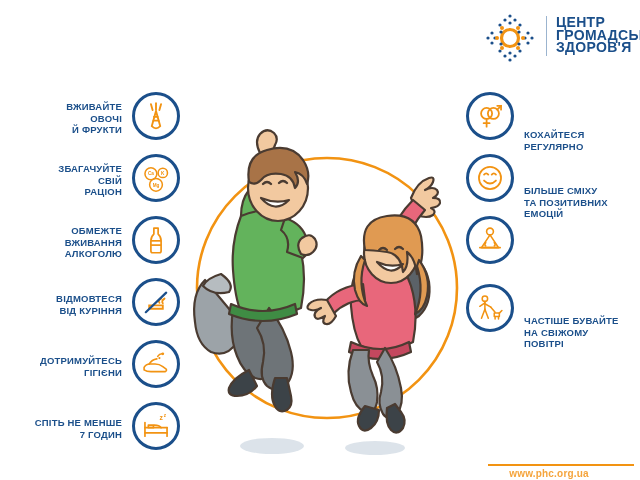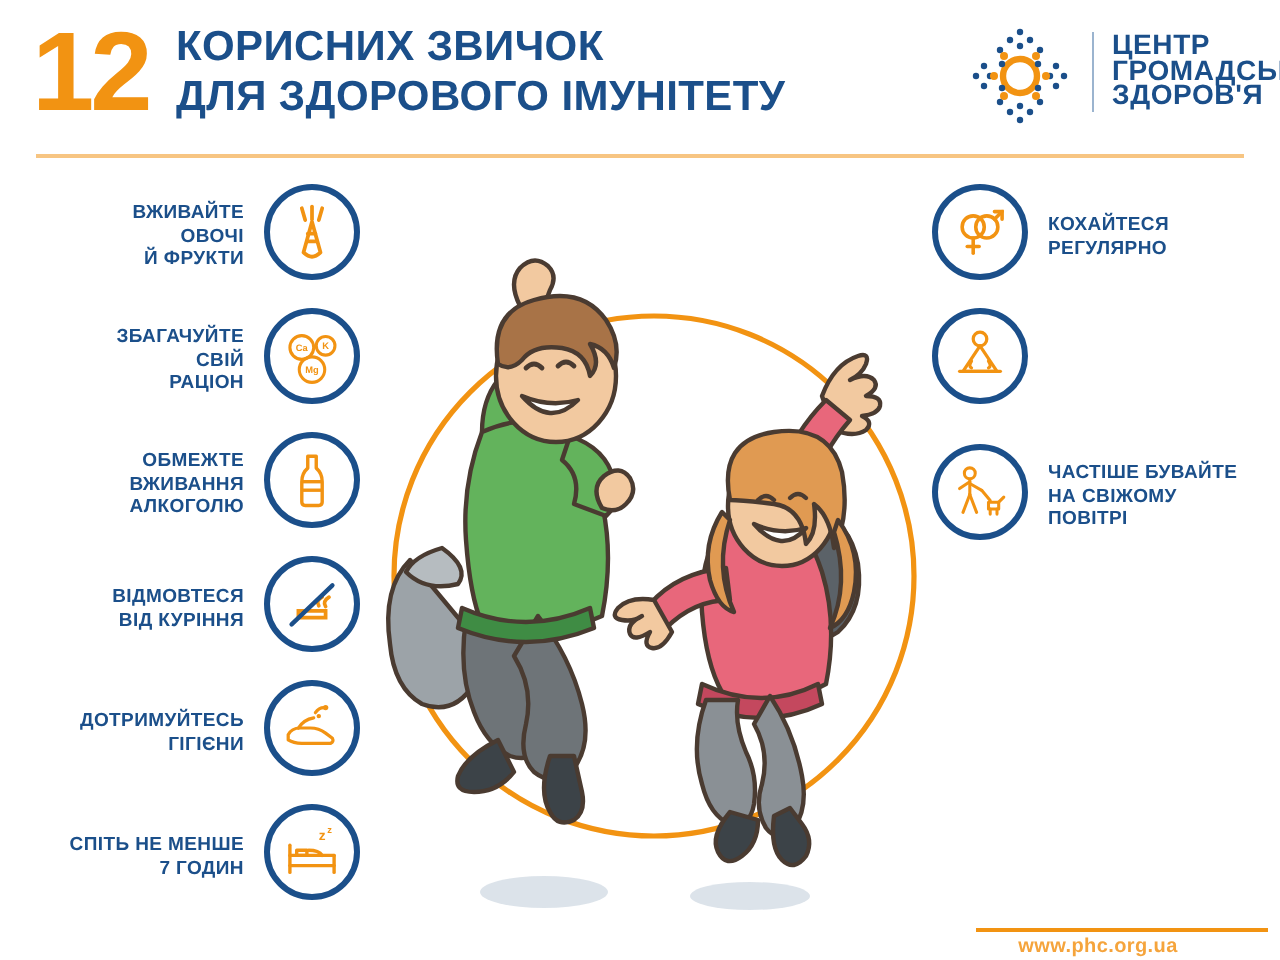--- a/index.html
+++ b/index.html
@@ -54,21 +54,21 @@
     display:flex; align-items:center; justify-content:center;
   }
   .col-left  .icon-circle { right:8px; }
   .col-right .icon-circle { left:6px; }
 
   .item-label {
     position:absolute; font-size:9.5px; font-weight:bold;
     color:#1B4F8A; line-height:11.5px; letter-spacing:0.2px;
   }
   .col-left .item-label  { right:66px; width:110px; text-align:right; }
-  .col-right .item-label { left:64px;  width:112px; text-align:left; }
+  .col-right .item-label { left:64px;  width:112px; text-align:left;margin-top:22px; }
 
   .icon-circle svg { display:block; }
 
   
   .illus { position:absolute; left:175px; top:78px; width:300px; height:385px; }
 
   
   .footer-rule {
     position:absolute; left:488px; top:464px; width:146px; height:2px;
     background:#F29312;
@@ -77,28 +77,20 @@
     position:absolute; left:476px; top:468px; width:146px;
     text-align:center; font-size:10px; font-weight:bold;
     color:#F5A43C; letter-spacing:0.2px;
   }
 </style>
 </head>
 <body>
 
 <div class="page">
 
-  <div class="header">
-    <div class="big-number">12</div>
-    <div class="title">
-      <span class="l1">КОРИСНИХ ЗВИЧОК</span>
-      <span class="l2">ДЛЯ ЗДОРОВОГО ІМУНІТЕТУ</span>
-    </div>
-    <div class="header-rule"></div>
-  </div>
 
   <div class="logo">
     <div class="logo-mark">
       <svg viewBox="0 0 52 52" width="52" height="52">
         <circle cx="26" cy="26" r="8.5" fill="none" stroke="#F29312" stroke-width="3.2"></circle>
         <g fill="#1B4F8A">
           <circle cx="26" cy="4" r="1.6"></circle>
             <circle cx="26" cy="48" r="1.6"></circle>
           <circle cx="4" cy="26" r="1.6"></circle>
             <circle cx="48" cy="26" r="1.6"></circle>
@@ -249,20 +241,33 @@
             <circle cx="24" cy="17" r="6.5"></circle>
             <path d="M16 23.5 v9"></path>
               <path d="M12.5 28.5 h7"></path>
             <path d="M28.5 12.5 L33 8"></path>
               <path d="M28.5 8 h4.5 v4.5"></path>
           </g>
         </svg>
       </div>
     </div>
 
+    <div class="item" style="height:62px;">
+      <div class="item-label" style="top:9px;">БІЛЬШЕ СМІХУ<br>ТА ПОЗИТИВНИХ<br>ЕМОЦІЙ</div>
+      <div class="icon-circle" style="top:0;">
+        <svg viewBox="0 0 40 40" width="34" height="34">
+          <g fill="none" stroke="#F29312" stroke-width="2.1" stroke-linecap="round">
+            <circle cx="20" cy="20" r="13"></circle>
+            <path d="M13 16 q2.5 -3 5 0"></path>
+            <path d="M22 16 q2.5 -3 5 0"></path>
+            <path d="M13 23 q7 7 14 0"></path>
+          </g>
+        </svg>
+      </div>
+    </div>
 
 
 
     <div class="item" style="height:68px;">
       <div class="icon-circle" style="top:0;">
         <svg viewBox="0 0 40 40" width="34" height="34">
           <g fill="none" stroke="#F29312" stroke-width="1.9" stroke-linecap="round" stroke-linejoin="round">
             <circle cx="20" cy="10" r="4"></circle>
             <path d="M20 14 L10 29 h20 Z"></path>
             <path d="M8 29 h24"></path>

